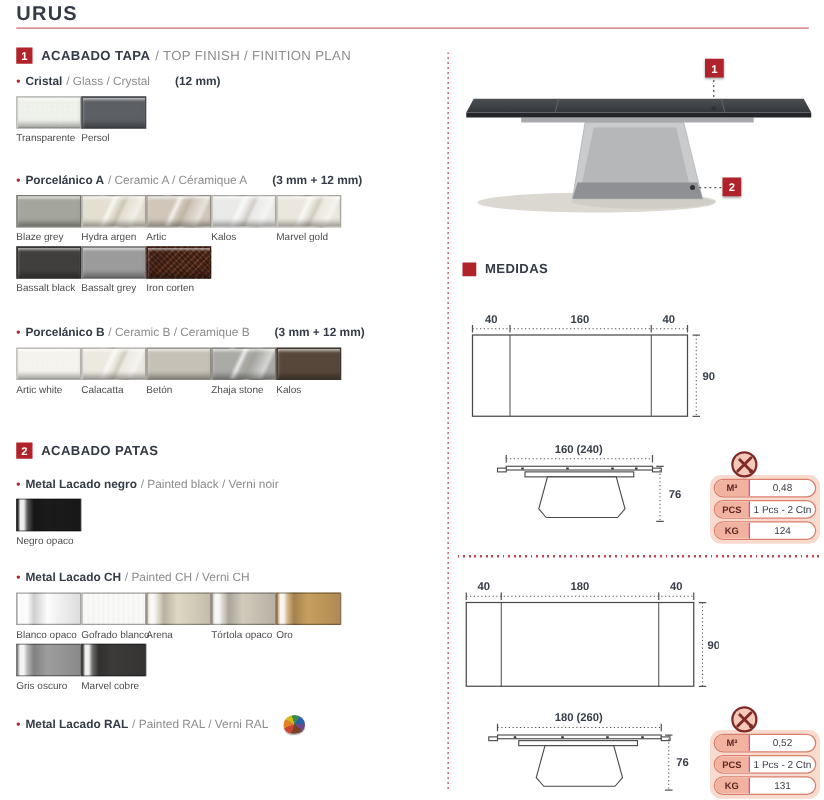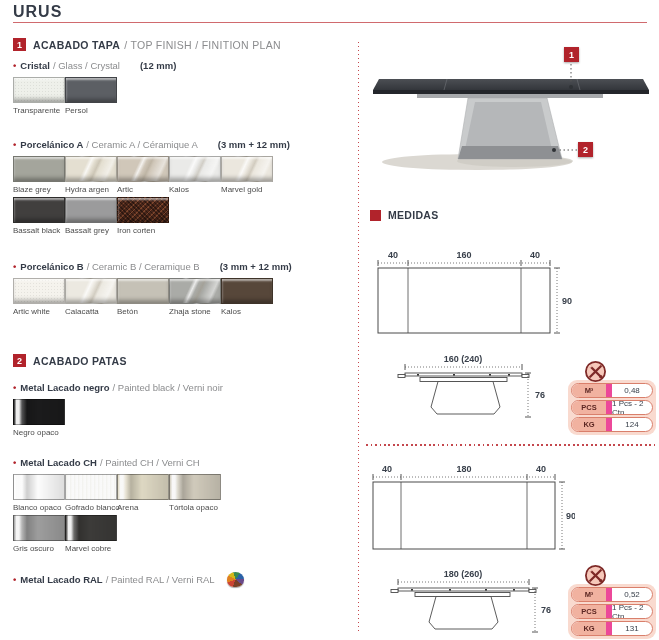--- a/index.html
+++ b/index.html
@@ -91,21 +91,21 @@
   
   .spec-card { position:absolute; left:568px; width:88px; }
   .spec-icon { margin-left:16px; display:block; }
   .spec-body { margin-top:-3px; background:#f9dacf; border-radius:9px; padding:3px; }
   .spec-row {
     display:flex; height:15px; background:#fff; border:1px solid #d97f6b;
     border-radius:8px; overflow:hidden; margin-bottom:2px; align-items:stretch;
   }
   .spec-row:last-child { margin-bottom:0; }
   .spec-row .lbl {
-    width:40px; flex:0 0 auto; background:#f1b2a0; border-right:6px solid #ec4899;
+    width:28px; flex:0 0 auto; background:#f1b2a0; border-right:1px solid #ec4899;
     display:flex; align-items:center; justify-content:center;
     font-size:7.5px; font-weight:bold; color:#5c2723;
   }
   .spec-row .val {
     flex:1; display:flex; align-items:center; justify-content:center;
     font-size:8px; color:#39404b;
   }
   svg text { font-family:"Liberation Sans",sans-serif; }
   .dimtxt { font-size:9px; font-weight:bold; fill:#39404b; }
 </style>
@@ -254,20 +254,24 @@
         <div class="chip metal speck" style="background-color: rgb(240, 240, 236);"></div>
         <div class="chip-label">Gofrado blanco</div>
       </div>
       <div class="swatch">
         <div class="chip metal" style="background-color: rgb(222, 216, 195);"></div>
         <div class="chip-label">Arena</div>
       </div>
       <div class="swatch">
         <div class="chip metal" style="background-color: rgb(208, 202, 187);"></div>
         <div class="chip-label">Tórtola opaco</div>
+      </div>
+      <div class="swatch">
+        <div class="chip metal" style="background-color: rgb(199, 158, 95);"></div>
+        <div class="chip-label">Oro</div>
       </div>
     </div>
     <div class="swatch-row">
       <div class="swatch">
         <div class="chip metal" style="background-color: rgb(157, 157, 157);"></div>
         <div class="chip-label">Gris oscuro</div>
       </div>
       <div class="swatch">
         <div class="chip metal noise" style="background-color: rgb(60, 59, 57);"></div>
         <div class="chip-label">Marvel cobre</div>

